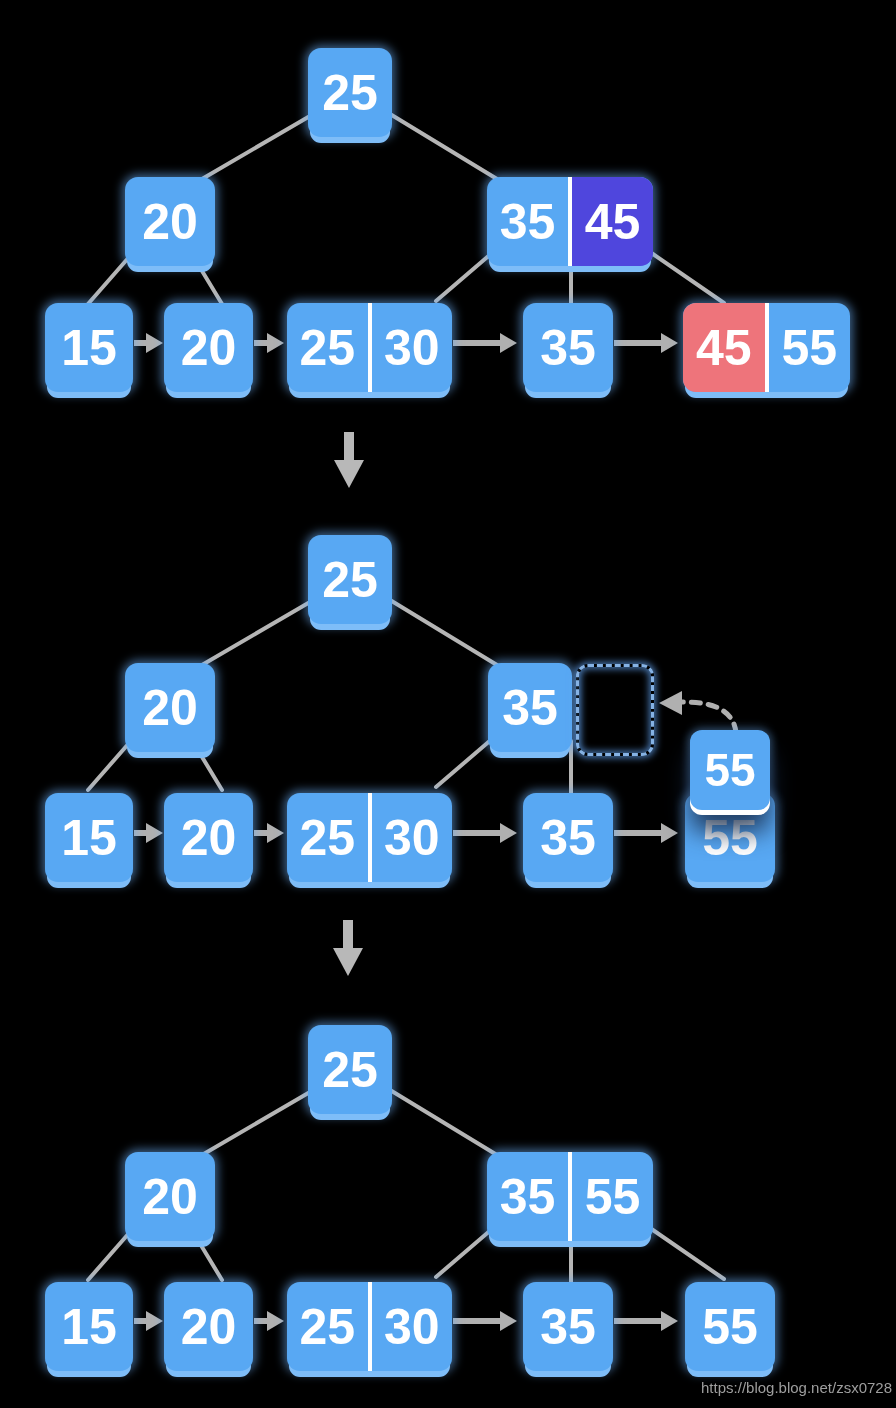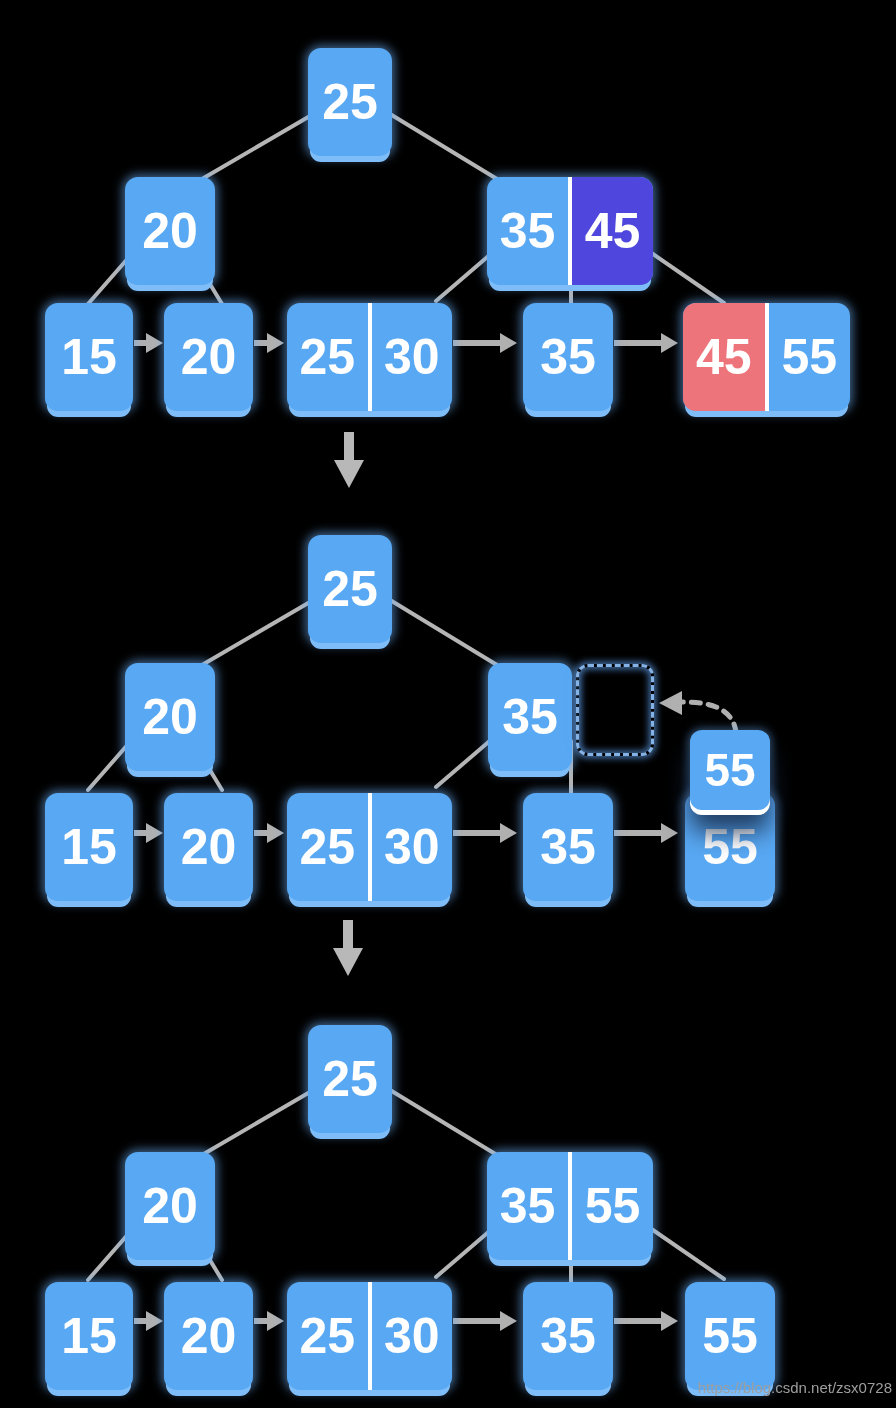--- a/index.html
+++ b/index.html
@@ -1,19 +1,19 @@
 <!DOCTYPE html>
 <html><head>
 <meta charset="utf-8">
 <style>
   html,body{margin:0;padding:0;background:#000;}
   body{width:896px;height:1408px;position:relative;overflow:hidden;
        font-family:"Liberation Sans",sans-serif;}
   .overlay{position:absolute;left:0;top:0;z-index:1;}
-  .node{position:absolute;height:108px;background:#58a8f3;border-radius:13px;
+  .node{position:absolute;height:89px;background:#58a8f3;border-radius:13px;
         display:flex;overflow:hidden;z-index:2;
         box-shadow:0 8px 0 -2px #7ebdf8, 0 0 10px 3px rgba(110,175,245,.55);}
   .cell{flex:1;display:flex;align-items:center;justify-content:center;
         color:#fff;font-weight:bold;font-size:50px;line-height:1;}
   .cell + .cell{border-left:4px solid #fff;}
   .hl-purple{background:#4f46dd;}
   .hl-red{background:#ee747b;}
   .dashed-slot{position:absolute;width:72px;height:86px;border:3px dashed #85b2e4;
         border-radius:12px;z-index:2;
         box-shadow:0 0 7px 2px rgba(100,165,245,.7), inset 0 0 7px 2px rgba(100,165,245,.7);}
@@ -183,13 +183,13 @@
   <div class="cell">25</div>
   <div class="cell">30</div>
 </div>
 <div class="node" style="left:523px;top:1282px;width:90px">
   <div class="cell">35</div>
 </div>
 <div class="node" style="left:685px;top:1282px;width:90px">
   <div class="cell">55</div>
 </div>
 
-<div class="watermark">https://blog.csdn.net/zsx0728</div>
+<div class="watermark">https://blog.blog.net/zsx0728</div>
 
 </body></html>

